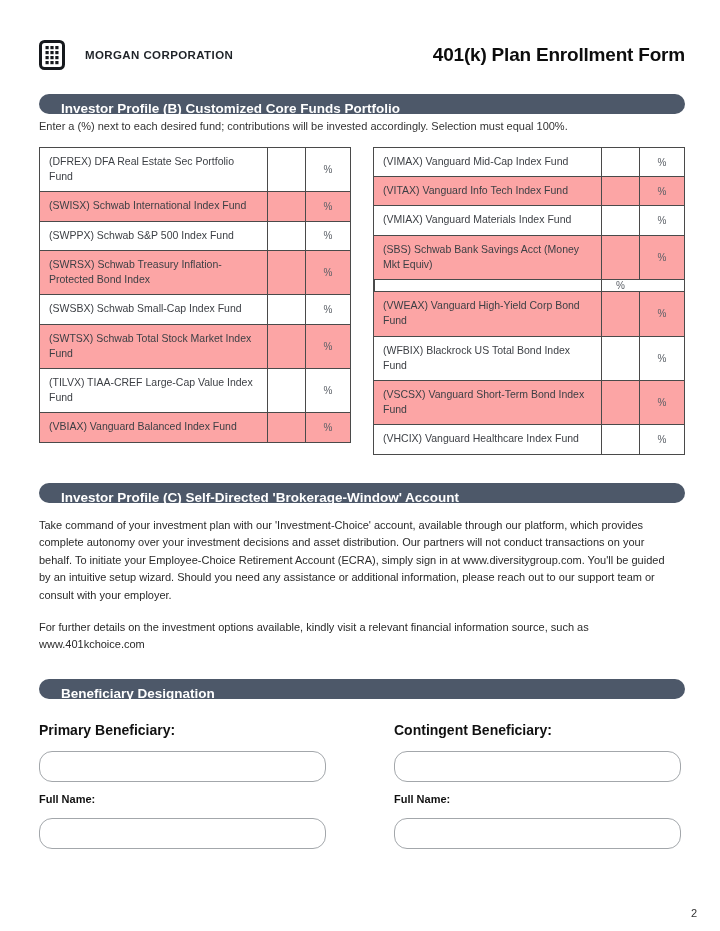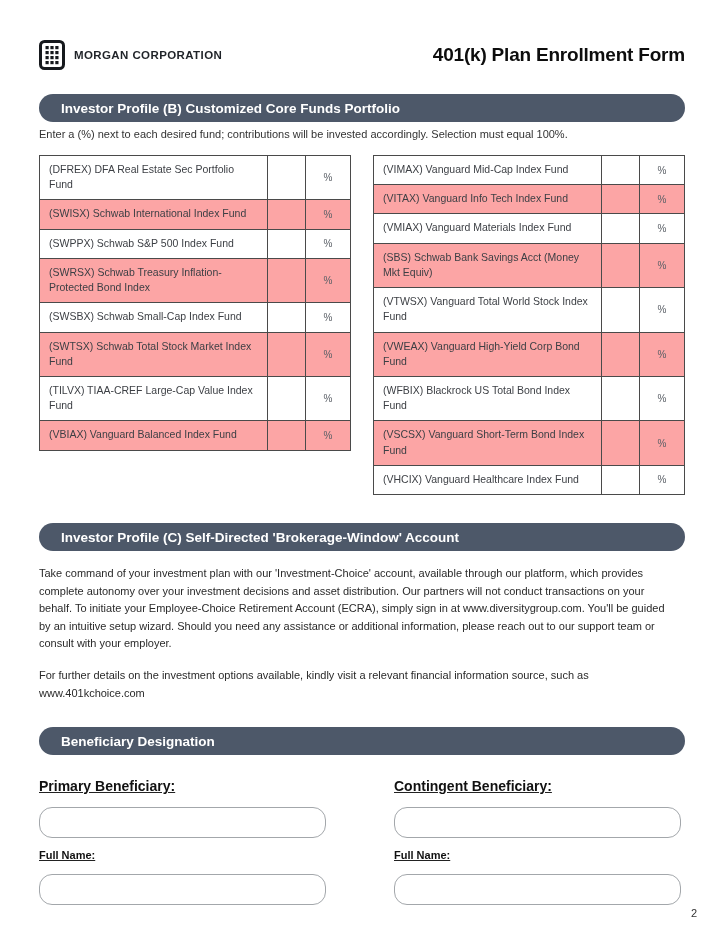--- a/index.html
+++ b/index.html
@@ -8,30 +8,30 @@
     width: 720px; height: 931px;
     position: relative;
     font-family: "Liberation Sans", sans-serif;
     color: #222;
     overflow: hidden;
   }
   .page { padding: 40px 35px 0 39px; }
 
   
   .header { display: flex; align-items: center; justify-content: space-between; }
-  .brand { display: flex; align-items: center; gap: 9px; }
+  .brand { display: flex; align-items: center; gap: 20px; }
   .brand-icon { width: 26px; height: 30px; flex: 0 0 auto; }
   .brand-name { font-size: 11.5px; font-weight: 700; letter-spacing: 0.4px; color: #1f2328; }
   .form-title { font-size: 19px; font-weight: 700; color: #0d0d0d; letter-spacing: -0.2px; }
 
   
   .section-bar {
     background: #4d5869; color: #ffffff;
     border-radius: 15px;
-    height: 28px; line-height: 30px;
+    height: 20px; line-height: 30px;
     padding: 0 22px;
     font-size: 13.5px; font-weight: 700;
   }
   .bar-b { margin-top: 24px; }
   .bar-c { margin-top: 28px; }
   .bar-ben { margin-top: 25px; }
 
   .instruction { margin-top: 6px; font-size: 11px; color: #333; }
 
   
@@ -59,21 +59,20 @@
   }
 
   
   .para { margin-top: 14px; font-size: 11px; line-height: 1.6; color: #2a2a2a; max-width: 640px; }
   .para:first-of-type { margin-top: 18px; }
 
   
   .ben-grid {
     display: grid; grid-template-columns: 1fr 1fr; gap: 0 64px;
     align-items: start;
-    text-decoration: underline;
   }
   .ben-col { padding-right: 4px; }
   .ben-title { margin-top: 23px; font-size: 14px; font-weight: 700; color: #111; }
   .ben-input {
     margin-top: 13px; height: 31px; width: 100%;
     border: 1.5px solid #a3a7ab; border-radius: 13px;
     background: #fff;
   }
   .ben-label { margin-top: 11px; font-size: 11px; font-weight: 700; color: #111; }
 
@@ -173,21 +172,20 @@
           <div class="fund-name">(VMIAX) Vanguard Materials Index Fund</div>
           <div class="fund-entry"></div>
           <div class="fund-pct">%</div>
         </div>
         <div class="fund-row alt">
           <div class="fund-name">(SBS) Schwab Bank Savings Acct (Money Mkt Equiv)</div>
           <div class="fund-entry"></div>
           <div class="fund-pct">%</div>
         </div>
         <div class="fund-row">
-          <div class="fund-name">(VTWSX) Vanguard Total World Stock Index Fund</div>
           <div class="fund-entry"></div>
           <div class="fund-pct">%</div>
         </div>
         <div class="fund-row alt">
           <div class="fund-name">(VWEAX) Vanguard High-Yield Corp Bond Fund</div>
           <div class="fund-entry"></div>
           <div class="fund-pct">%</div>
         </div>
         <div class="fund-row">
           <div class="fund-name">(WFBIX) Blackrock US Total Bond Index Fund</div>

